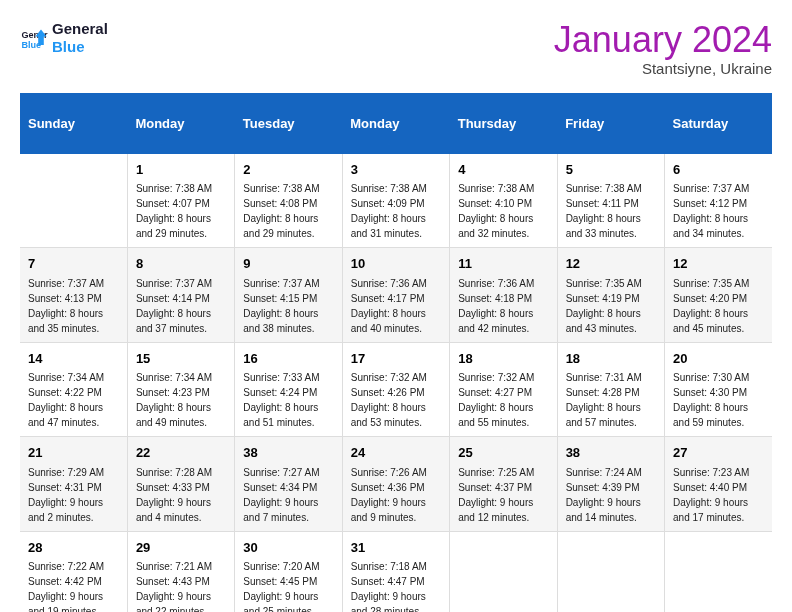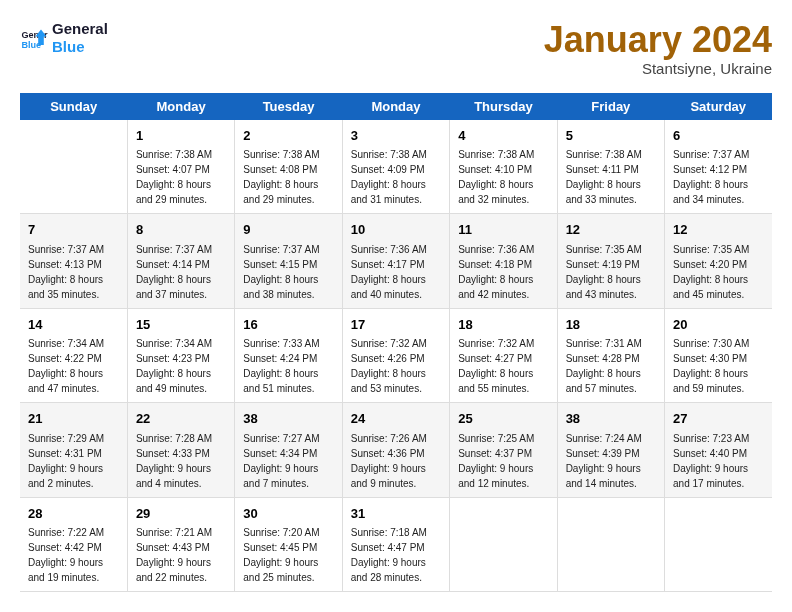--- a/index.html
+++ b/index.html
@@ -23,40 +23,40 @@
     }
     .logo-icon {
       width: 28px;
       height: 28px;
     }
     .title-block {
       text-align: right;
     }
     .month-title {
       font-size: 36px;
-      font-weight: bold;
-      color: #a16207;
+      font-weight: normal;
+      color: #a21caf;
       line-height: 1.1;
       margin-left: 31px;
     }
     .subtitle {
       font-size: 15px;
       color: #444;
       margin-top: 0;
     }
     table {
       width: 100%;
       border-collapse: collapse;
       font-size: 11px;
     }
     thead tr th {
       background-color: #1565C0;
       color: #fff;
-      padding: 6px 8px;
-      text-align: center;
+      padding: 23px 8px;
+      text-align: left;
       font-size: 13px;
       font-weight: bold;
     }
     tbody tr {
       border-bottom: 1px solid #ddd;
     }
     tbody tr:nth-child(odd) {
       background: #fff;
     }
     tbody tr:nth-child(even) {

